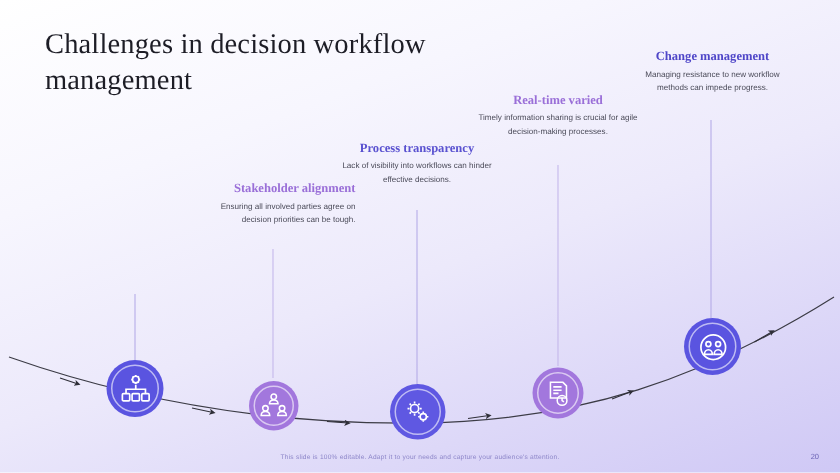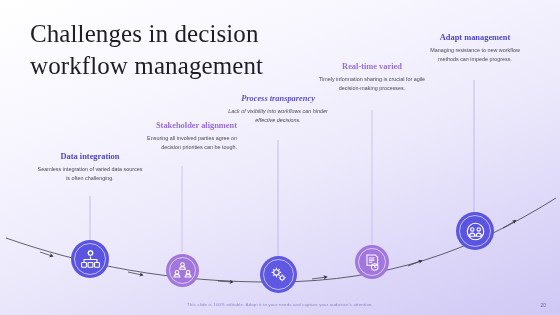--- a/index.html
+++ b/index.html
@@ -9,21 +9,21 @@
     background:#ffffff;
   }
   #slide{
     position:relative;width:560px;height:315px;overflow:hidden;
     background:linear-gradient(160deg,#ffffff 0%,#f7f6fe 28%,#ece9fb 55%,#ddd8f8 78%,#cfc8f5 100%);
   }
   
   #title{
     position:absolute;left:30px;top:18px;width:300px;
     font-family:"Liberation Serif",serif;
-    font-size:25px;line-height:1.28;font-weight:400;color:#1d1d26;
+    font-size:19px;line-height:1.28;font-weight:400;color:#1d1d26;
     letter-spacing:.1px;
   }
   
   #curve{position:absolute;left:0;top:0;width:560px;height:315px;}
   
   .step-text{position:absolute;text-align:center;}
   .step-head{
     font-family:"Liberation Serif",serif;
     font-size:8.4px;line-height:1.3;font-weight:700;
     margin:0 0 2.5px 0;
@@ -77,42 +77,38 @@
     <path d="M408,266 L421,261" stroke="#2f2f38" stroke-width="0.7" fill="none" marker-end="url(#ah)"></path>
     <path d="M503,228 L515,221" stroke="#2f2f38" stroke-width="0.7" fill="none" marker-end="url(#ah)"></path>
 
     <line x1="90" y1="196" x2="90" y2="240" stroke="#b3aae6" stroke-width="0.7"></line>
     <line x1="182" y1="166" x2="182" y2="252" stroke="#c3b6ea" stroke-width="0.7"></line>
     <line x1="278" y1="140" x2="278" y2="256" stroke="#b3aae6" stroke-width="0.7"></line>
     <line x1="372" y1="110" x2="372" y2="244" stroke="#c3b6ea" stroke-width="0.7"></line>
     <line x1="474" y1="80" x2="474" y2="212" stroke="#b3aae6" stroke-width="0.7"></line>
   </svg>
 
-  <div class="step-text" style="left:36px;top:152px;width:108px;">
-    <div class="step-head" style="color:#4f46c8">Data integration</div>
-    <div class="step-desc">Seamless integration of varied data sources is often challenging.</div>
-  </div>
 
   <div class="step-text" style="left:127px;top:121px;width:110px;text-align:right;">
     <div class="step-head" style="color:#9a6fd8">Stakeholder alignment</div>
     <div class="step-desc">Ensuring all involved parties agree on decision priorities can be tough.</div>
   </div>
 
-  <div class="step-text" style="left:226px;top:94px;width:104px;font-style:italic;">
+  <div class="step-text" style="left:226px;top:94px;width:104px;">
     <div class="step-head" style="color:#5a52d0">Process transparency</div>
     <div class="step-desc">Lack of visibility into workflows can hinder effective decisions.</div>
   </div>
 
   <div class="step-text" style="left:318px;top:62px;width:108px;">
     <div class="step-head" style="color:#9a6fd8">Real-time varied</div>
     <div class="step-desc">Timely information sharing is crucial for agile decision-making processes.</div>
   </div>
 
   <div class="step-text" style="left:420px;top:33px;width:110px;">
-    <div class="step-head" style="color:#4f46c8">Adapt management</div>
+    <div class="step-head" style="color:#4f46c8">Change management</div>
     <div class="step-desc">Managing resistance to new workflow methods can impede progress.</div>
   </div>
 
   <div class="node" style="left:71px;top:240px;width:38px;height:38px;background:#5a54e0;">
     <span class="ring"></span>
     <svg width="21" height="21" viewBox="0 0 24 24">
       <g fill="none" stroke="#ffffff" stroke-width="1.3">
         <circle cx="12" cy="4.6" r="2.5"></circle>
         <path d="M12 1.2v1.1M12 6.9v1.1M8.6 4.6h1.1M14.3 4.6h1.1M9.6 2.2l.8.8M13.6 6.2l.8.8M14.4 2.2l-.8.8M10.4 6.2l-.8.8"></path>
         <path d="M12 8.6v3.4M4.6 15.2v-3.2h14.8v3.2"></path>

